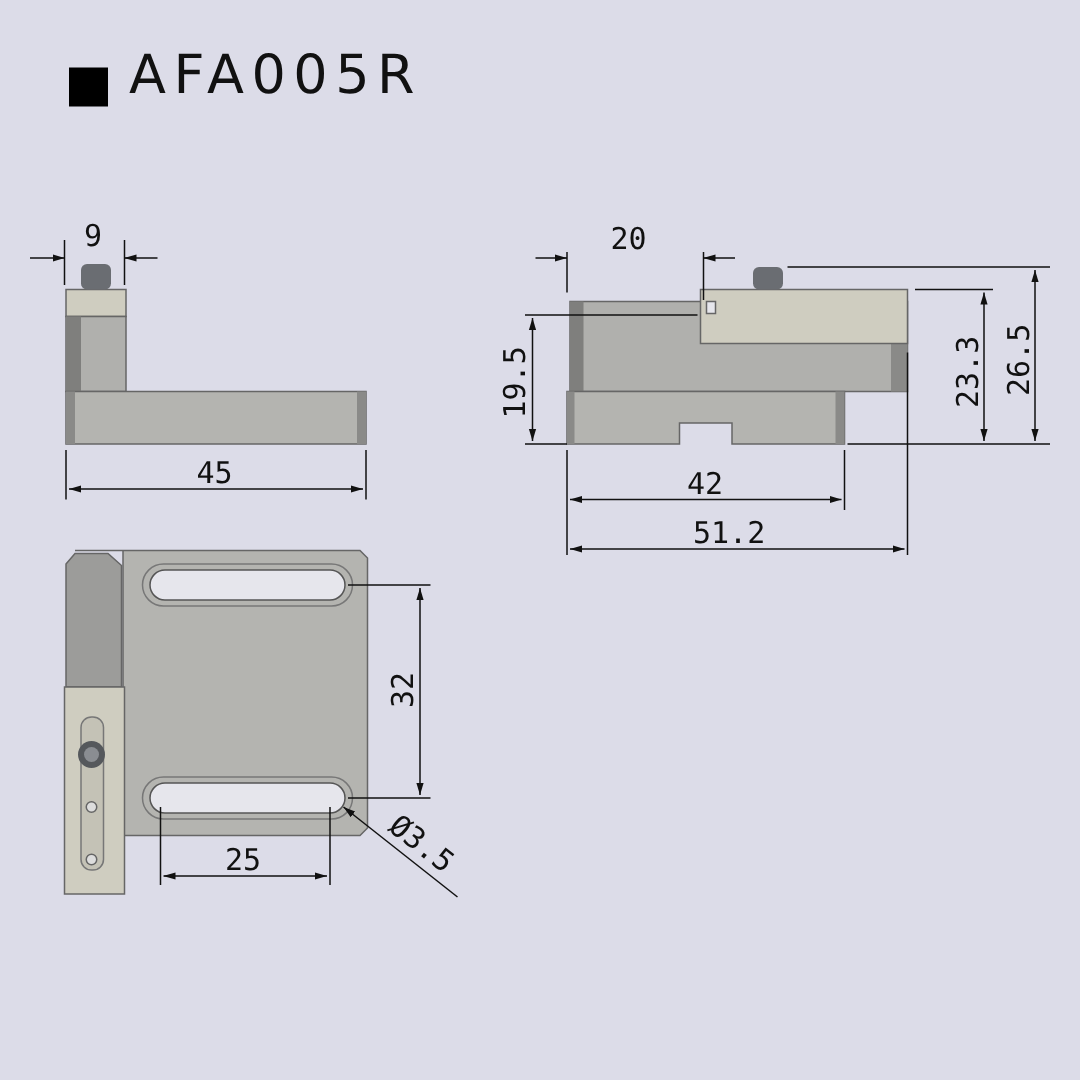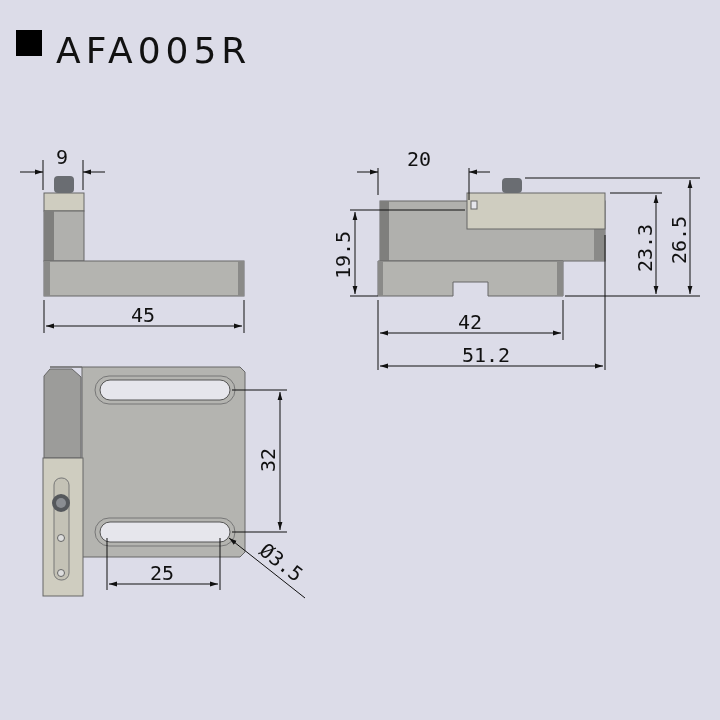--- a/index.html
+++ b/index.html
@@ -1,17 +1,17 @@
 <!DOCTYPE html>
 <html><head>
 <meta charset="utf-8">
 <style>
   html,body{margin:0;padding:0;}
   body{width:720px;height:720px;background:#dcdce8;overflow:hidden;position:relative;font-family:"DejaVu Sans",sans-serif;}
-  .title{position:absolute;left:16px;top:30px;display:flex;align-items:flex-start;}
+  .title{position:absolute;left:46px;top:30px;display:flex;align-items:flex-end;}
   .title .sq{width:26px;height:26px;background:#000;margin-right:14px;}
   .title .txt{font-size:36px;letter-spacing:5px;color:#111;font-family:"DejaVu Sans",sans-serif;}
   svg{position:absolute;left:0;top:0;}
   .dim{font-family:"DejaVu Sans Mono",monospace;font-size:20px;fill:#111;}
 </style>
 </head>
 <body>
 
 <div class="title">
   <div class="sq"></div>

